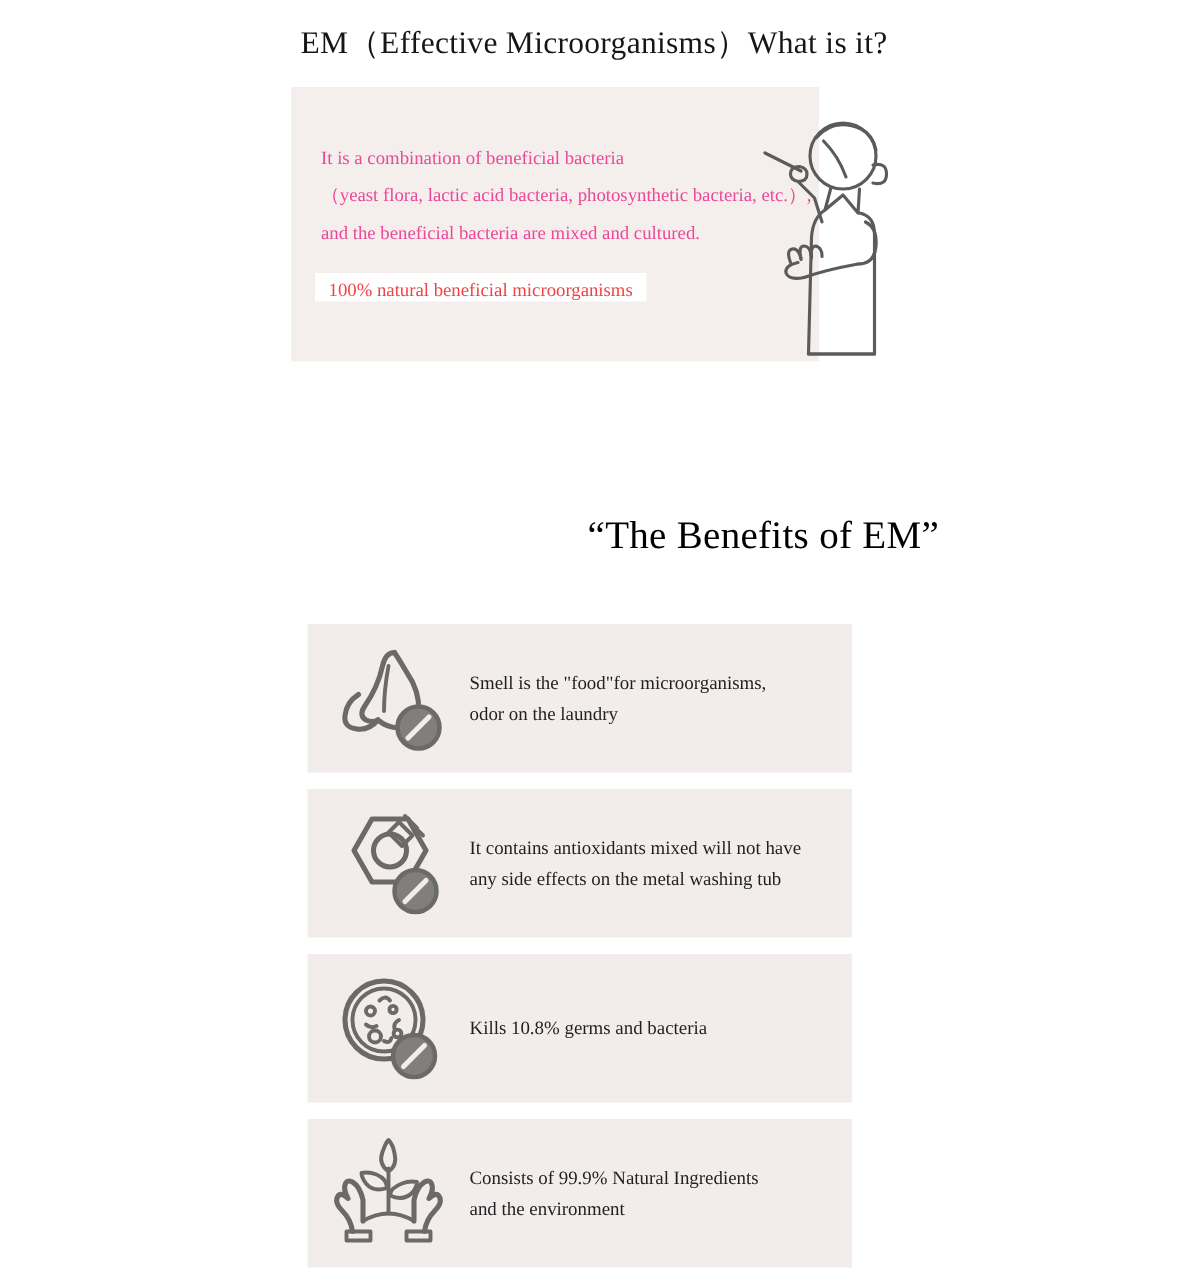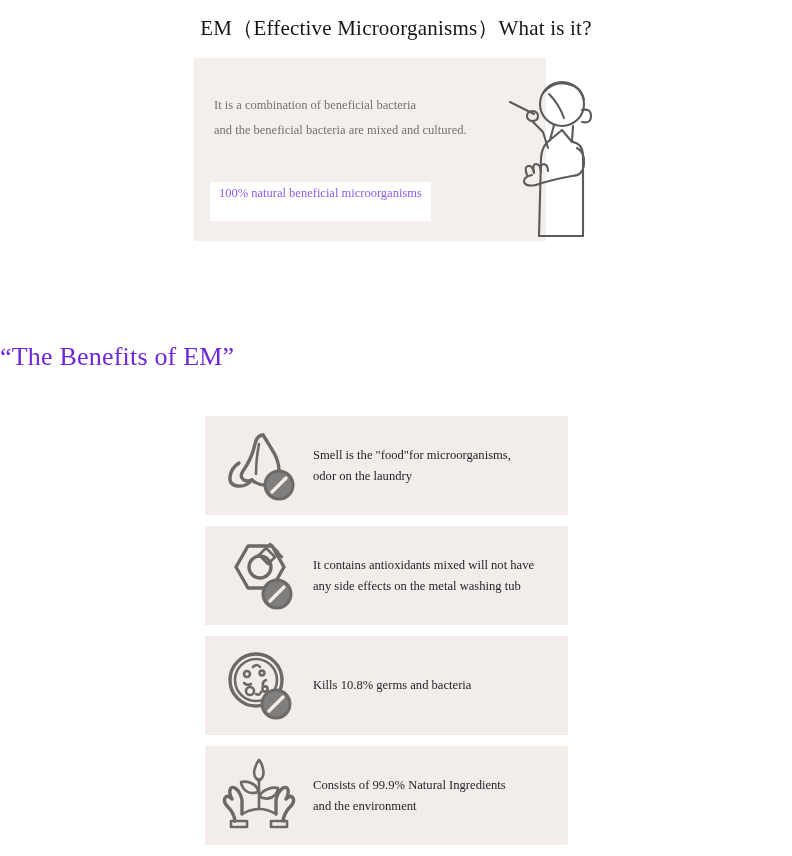--- a/index.html
+++ b/index.html
@@ -39,53 +39,53 @@
 
   .hero-lines {
     position: absolute;
     left: 214px;
     top: 93px;
     width: 330px;
   }
   .hero-line {
     font-size: 12.5px;
     line-height: 25px;
-    color: #737373;
+    color: #ec4899;
     white-space: nowrap;
   }
 
   .hero-badge {
     position: absolute;
     left: 210px;
     top: 182px;
     background: #ffffff;
-    padding: 4px 9px 20px 9px;
+    padding: 4px 9px 0 9px;
     font-size: 12.5px;
-    color: #8b5cf6;
+    color: #ef4444;
     white-space: nowrap;
   }
 
   .hero-figure {
     position: absolute;
     left: 492px;
     top: 70px;
     width: 110px;
     height: 175px;
   }
 
   
   .benefits-title {
     position: absolute;
     left: 0;
     top: 342px;
     width: 626px;
-    text-align: left;
+    text-align: right;
     font-size: 26px;
     letter-spacing: 0.2px;
-    color: #6d28d9;
+    color: #000000;
   }
 
   .cards {
     position: absolute;
     left: 205px;
     top: 416px;
     width: 363px;
   }
   .card {
     position: relative;
@@ -120,20 +120,21 @@
 </style>
 </head>
 <body>
 
 <div class="hero-title">EM（Effective Microorganisms）What is it?</div>
 
 <div class="hero-box"></div>
 
 <div class="hero-lines">
   <div class="hero-line">It is a combination of beneficial bacteria</div>
+  <div class="hero-line">（yeast flora, lactic acid bacteria, photosynthetic bacteria, etc.）,</div>
   <div class="hero-line">and the beneficial bacteria are mixed and cultured.</div>
 </div>
 
 <div class="hero-badge">100% natural beneficial microorganisms</div>
 
 <div class="hero-figure">
   <svg viewBox="0 0 110 175" width="110" height="175">
 
     <path class="fig" d="M18 32 L42 44"></path>
     <path class="fig" d="M41 41 q5 1 5 5 q0 5 -6 5 q-5 -1 -5 -5 q0 -5 6 -5 z"></path>

